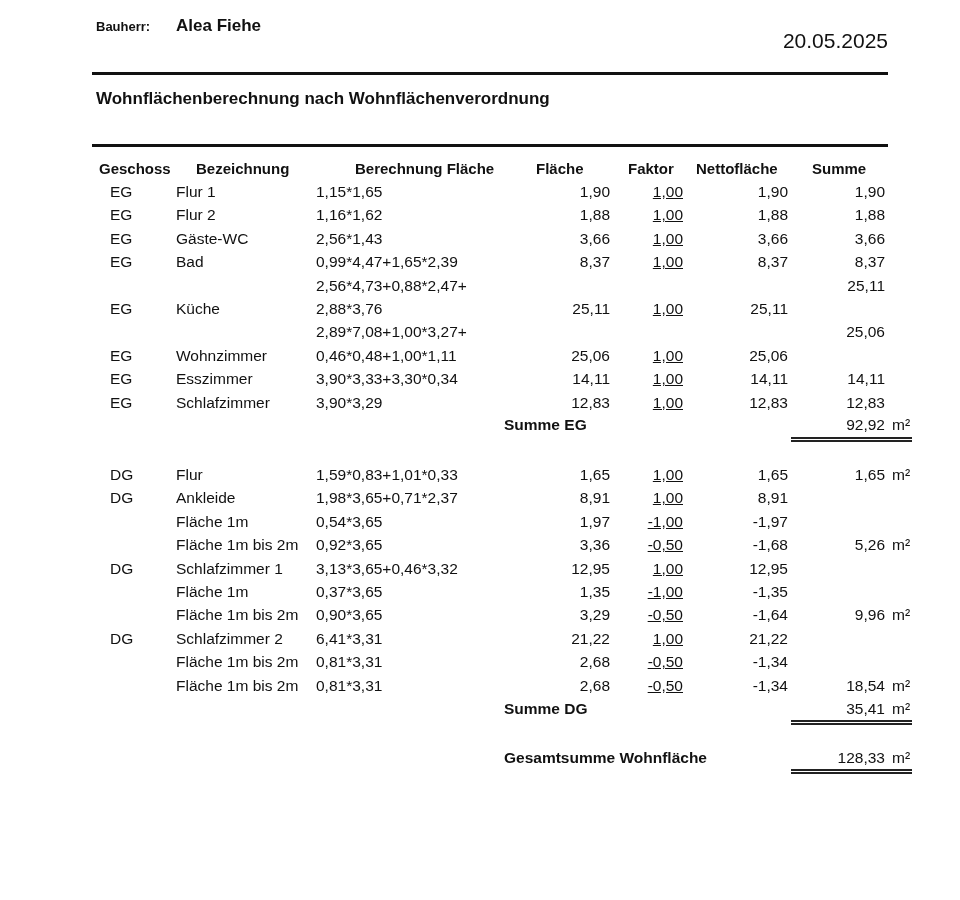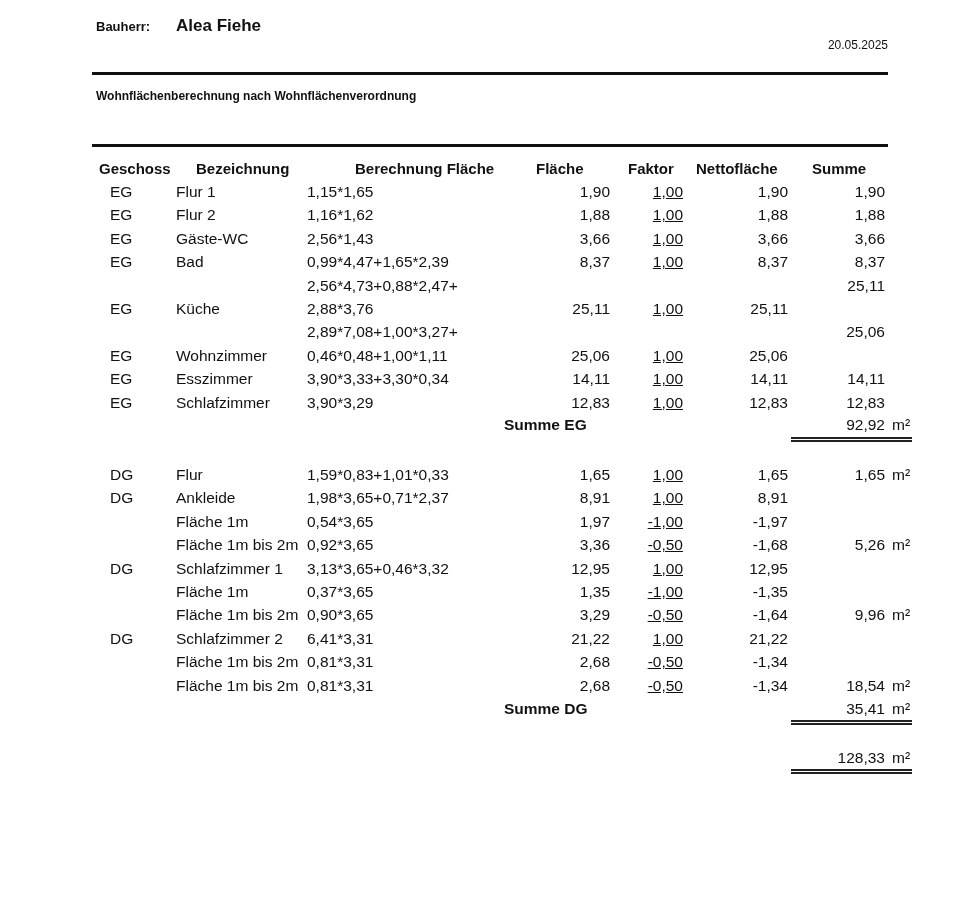--- a/index.html
+++ b/index.html
@@ -3,30 +3,30 @@
 <meta charset="utf-8">
 <style>
   html, body { margin: 0; padding: 0; background: #ffffff; }
   body {
     width: 960px; height: 900px; position: relative; overflow: hidden;
     font-family: "Liberation Sans", sans-serif; color: #111111;
   }
   .abs { position: absolute; white-space: nowrap; }
   .bauherr-label { left: 96px; top: 19px; font-size: 13px; font-weight: bold; }
   .bauherr-name { left: 176px; top: 16px; font-size: 17px; font-weight: bold; }
-  .date { right: 72px; top: 38px; font-size: 12px; margin-left: 23px; }
+  .date { right: 72px; top: 29px; font-size: 21px; margin-left: 23px; }
   .rule { position: absolute; left: 92px; width: 796px; height: 3px; background: #111; }
-  .title { left: 96px; top: 89px; font-size: 12px; font-weight: bold; }
+  .title { left: 96px; top: 89px; font-size: 17px; font-weight: bold; }
 
   .hdr { top: 160px; font-size: 15px; font-weight: bold; text-align: center; }
   .row { position: absolute; left: 0; width: 960px; height: 23.4px; font-size: 15.5px; }
   .row span { position: absolute; white-space: nowrap; top: 0; }
   .c-gesch { left: 110px; width: 46px; text-align: left; }
   .c-bez { left: 176px; }
-  .c-ber { left: 307px; }
+  .c-ber { left: 316px; }
   .c-fl { right: 350px; text-align: right; }
   .c-fak { right: 277px; text-align: right; text-decoration: underline; }
   .c-net { right: 172px; text-align: right; }
   .c-sum { right: 75px; text-align: right; }
   .c-unit { left: 892px; }
   .sum-label { left: 504px; font-weight: bold; }
   .bold { font-weight: normal; }
   .dbl { position: absolute; left: 791px; width: 121px; height: 5px;
          border-top: 2px solid #222; border-bottom: 2px solid #222; box-sizing: border-box; }
 </style>
@@ -265,17 +265,18 @@
     </div>
 
   <div class="row" style="top:700px">
     <span class="sum-label">Summe DG</span>
     <span class="c-sum bold">35,41</span>
     <span class="c-unit bold">m²</span>
   </div>
   <div class="dbl" style="top:720px"></div>
 
   <div class="row" style="top:749px">
+    <span class="sum-label">Gesamtsumme Wohnfläche</span>
     <span class="c-sum bold">128,33</span>
     <span class="c-unit bold">m²</span>
   </div>
   <div class="dbl" style="top:769px"></div>
 </div>
 
 </body></html>

